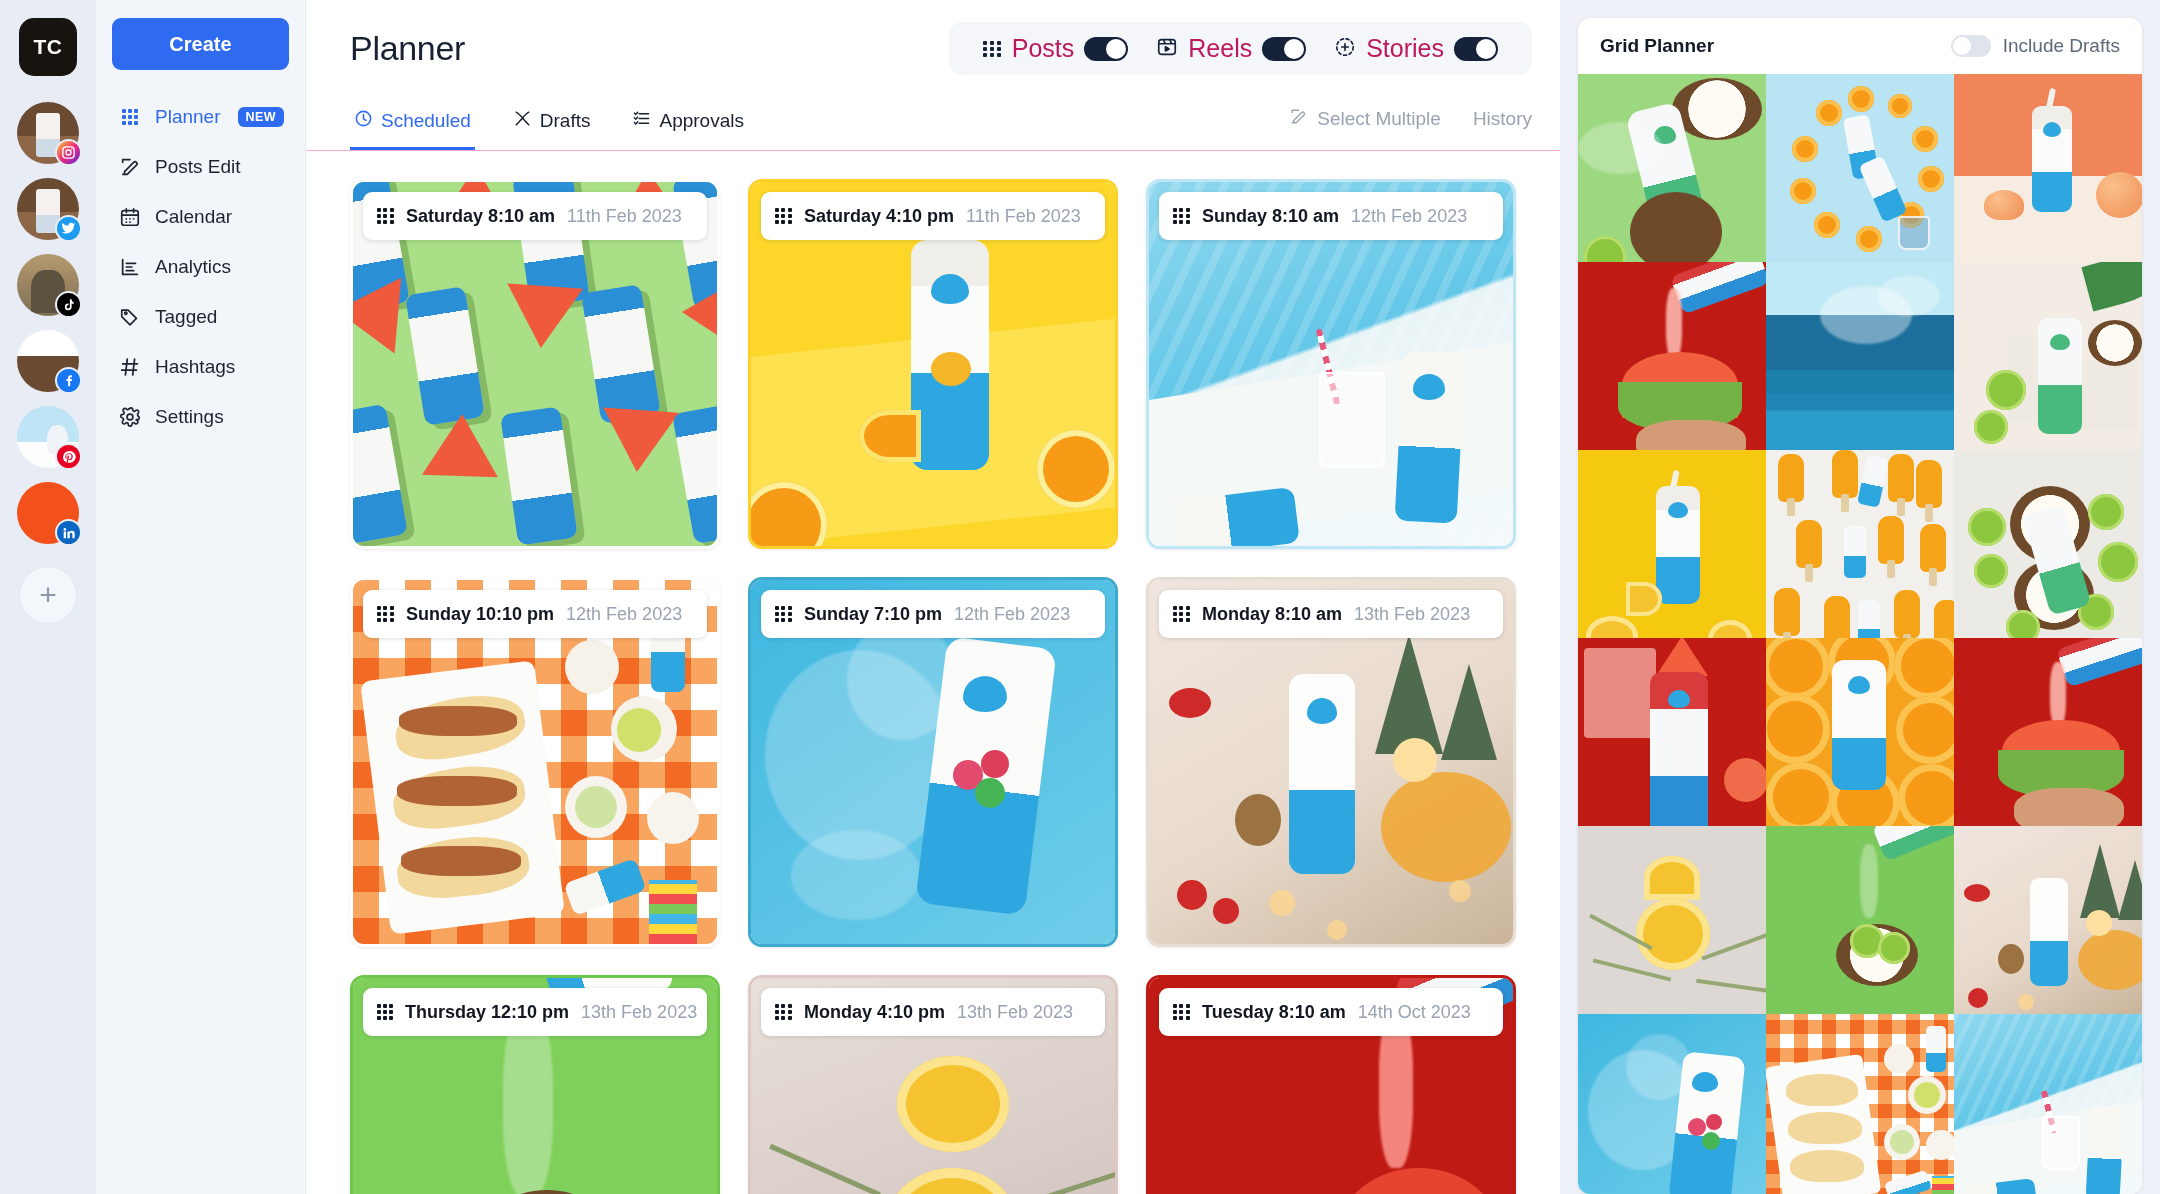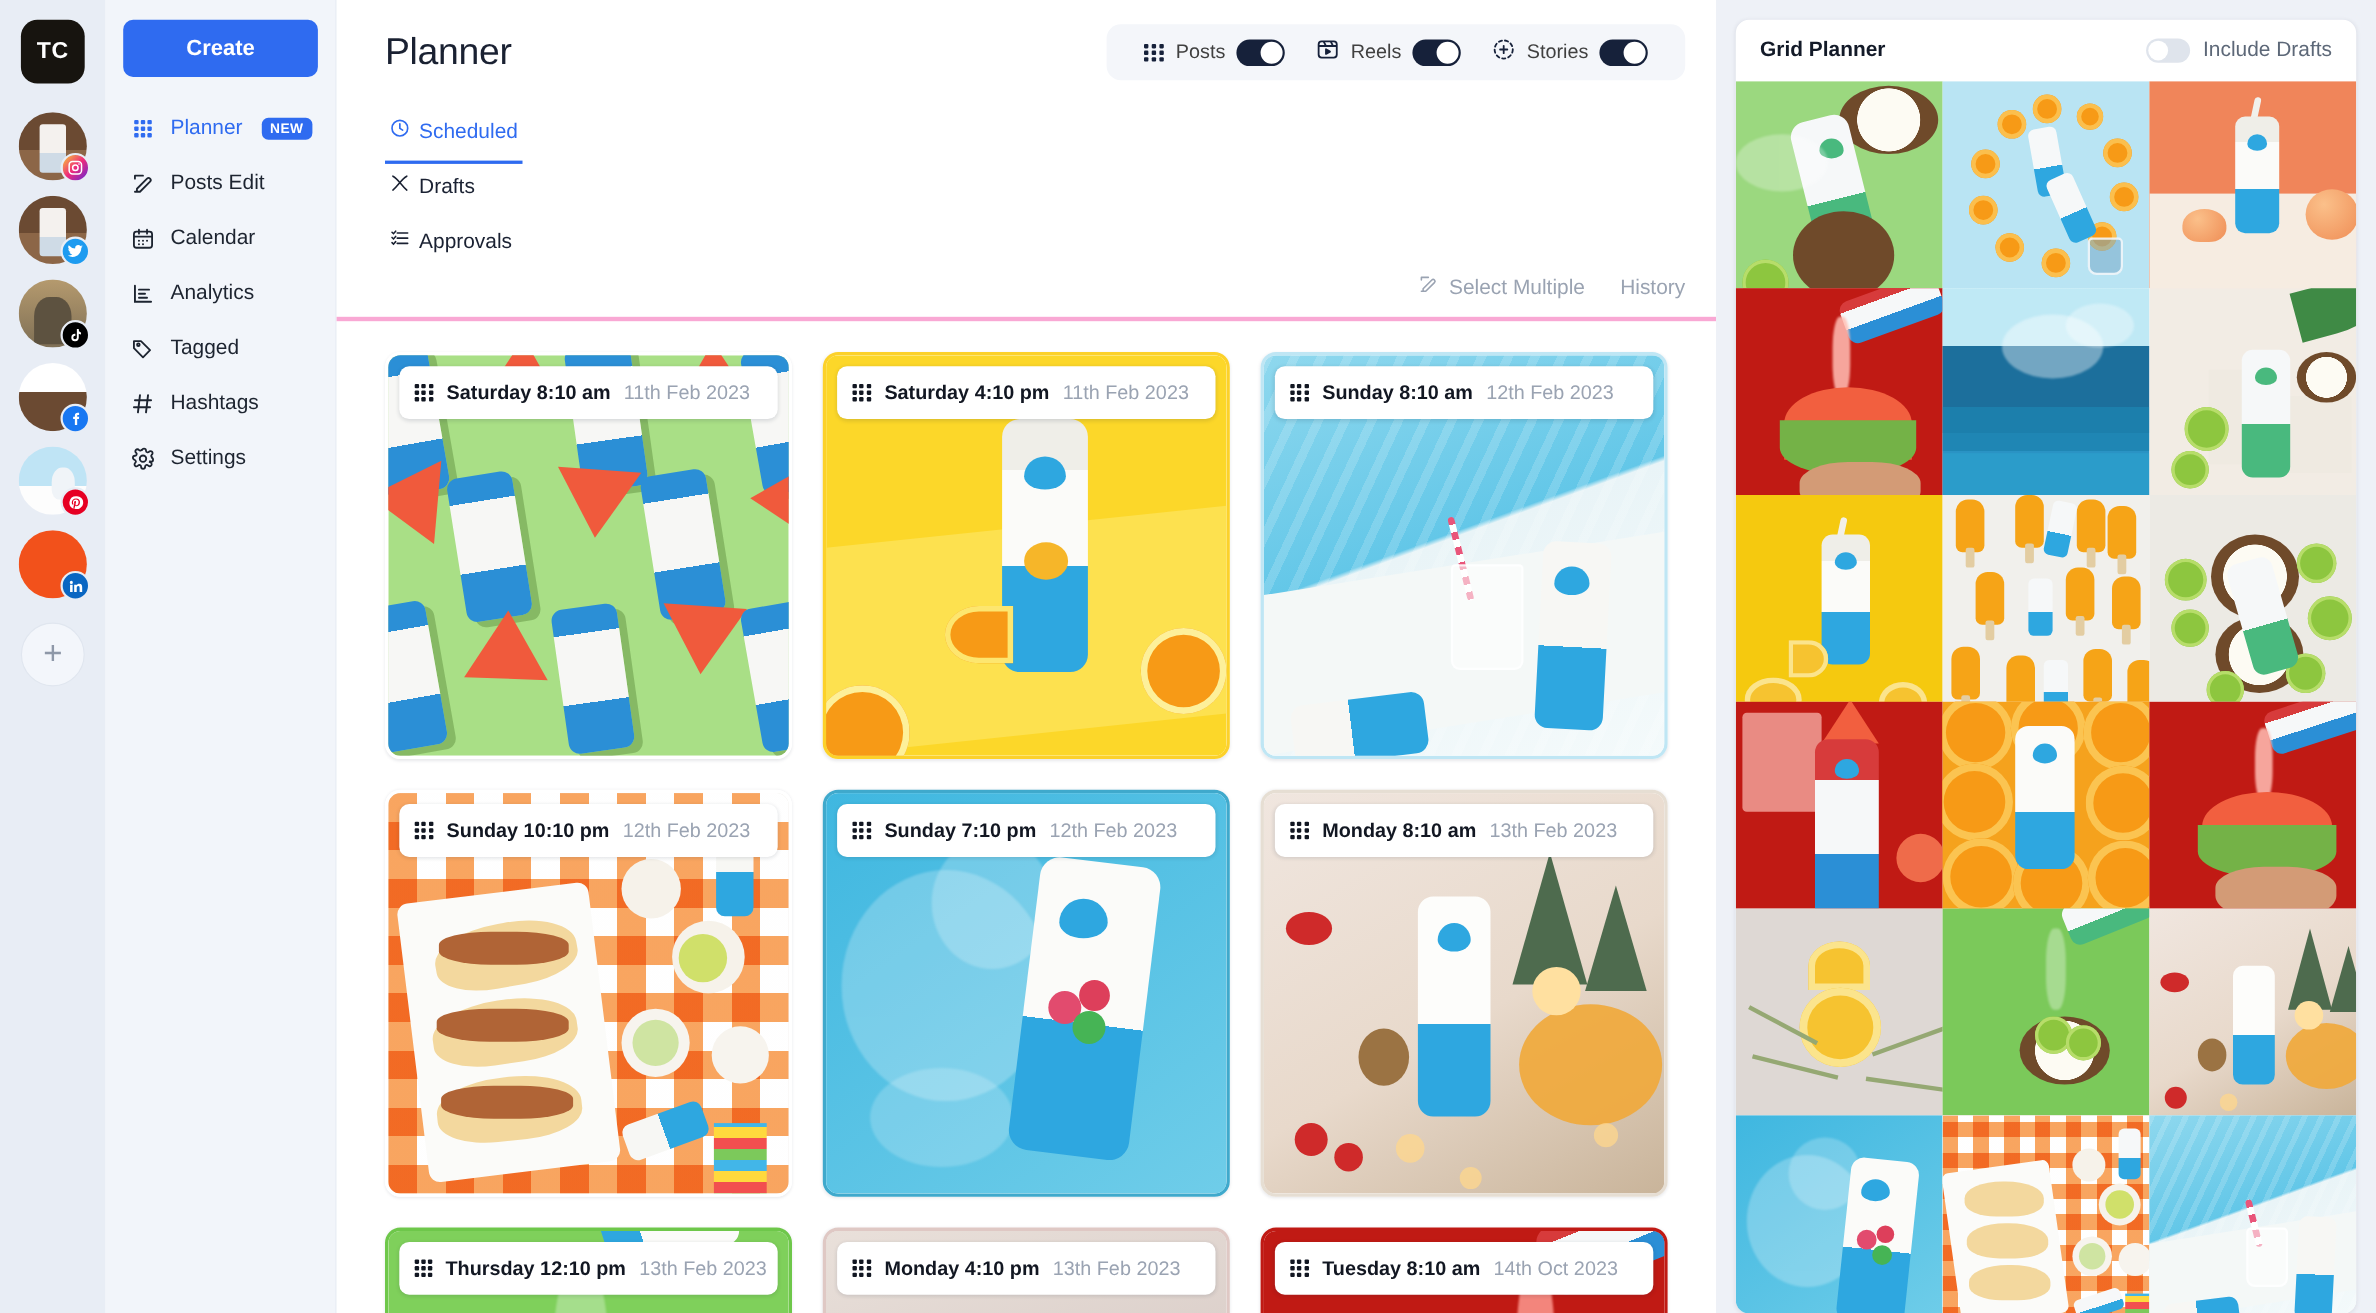--- a/index.html
+++ b/index.html
@@ -94,31 +94,31 @@
   
   .main { flex: 1; height: 100%; background: #fff; display: flex; flex-direction: column;
           min-width: 0; position: relative; }
   .main-head { display: flex; align-items: center; padding: 22px 28px 0 44px; }
   .page-title { font-size: 34px; font-weight: 400; color: #1a2132; letter-spacing: -.3px; }
   .seg-wrap {
     margin-left: auto; background: #f4f6fa; border-radius: 13px;
     display: flex; align-items: center; gap: 0; padding: 12px 20px;
   }
   .seg { display: flex; align-items: center; gap: 10px; padding: 0 14px; cursor: pointer; }
-  .seg-label { font-size: 18px; color: #404040; }
+  .seg-label { font-size: 25px; color: #be185d; }
   .toggle { width: 44px; height: 24px; border-radius: 13px; background: #16213a;
             position: relative; cursor: pointer; flex: none; }
   .toggle::after { content:""; position:absolute; right:2px; top:2px; width:20px; height:20px;
             border-radius:50%; background:#fff; }
   .toggle.off { background: #dfe4ec; }
   .toggle.off::after { right: auto; left: 2px; }
 
   .tabs-row {
-    display: flex; align-items: flex-start; padding: 0 28px 0 44px;
-    margin-top: 26px; border-bottom: 4px solid #f9a8d4; flex-direction: column;
+    display: flex; align-items: center; padding: 0 28px 0 44px;
+    margin-top: 26px; border-bottom: 1px solid #f9a8d4;
   }
   .tab { display: flex; align-items: center; gap: 8px; padding: 8px 4px 14px 4px;
          margin-right: 34px; font-size: 19px; color: #1a2132; cursor: pointer;
          border-bottom: 3px solid transparent; }
   .tab.active { color: #2f6bf0; border-bottom-color: #2f6bf0; }
   .tabs-right { margin-left: auto; display: flex; align-items: center; gap: 32px; padding-bottom: 14px; }
   .tab-link { display: flex; align-items: center; gap: 9px; font-size: 19px; color: #9aa3b2; cursor: pointer; }
 
   
   .cards-scroll { flex: 1; overflow: hidden; padding: 28px 44px 0 44px; }

